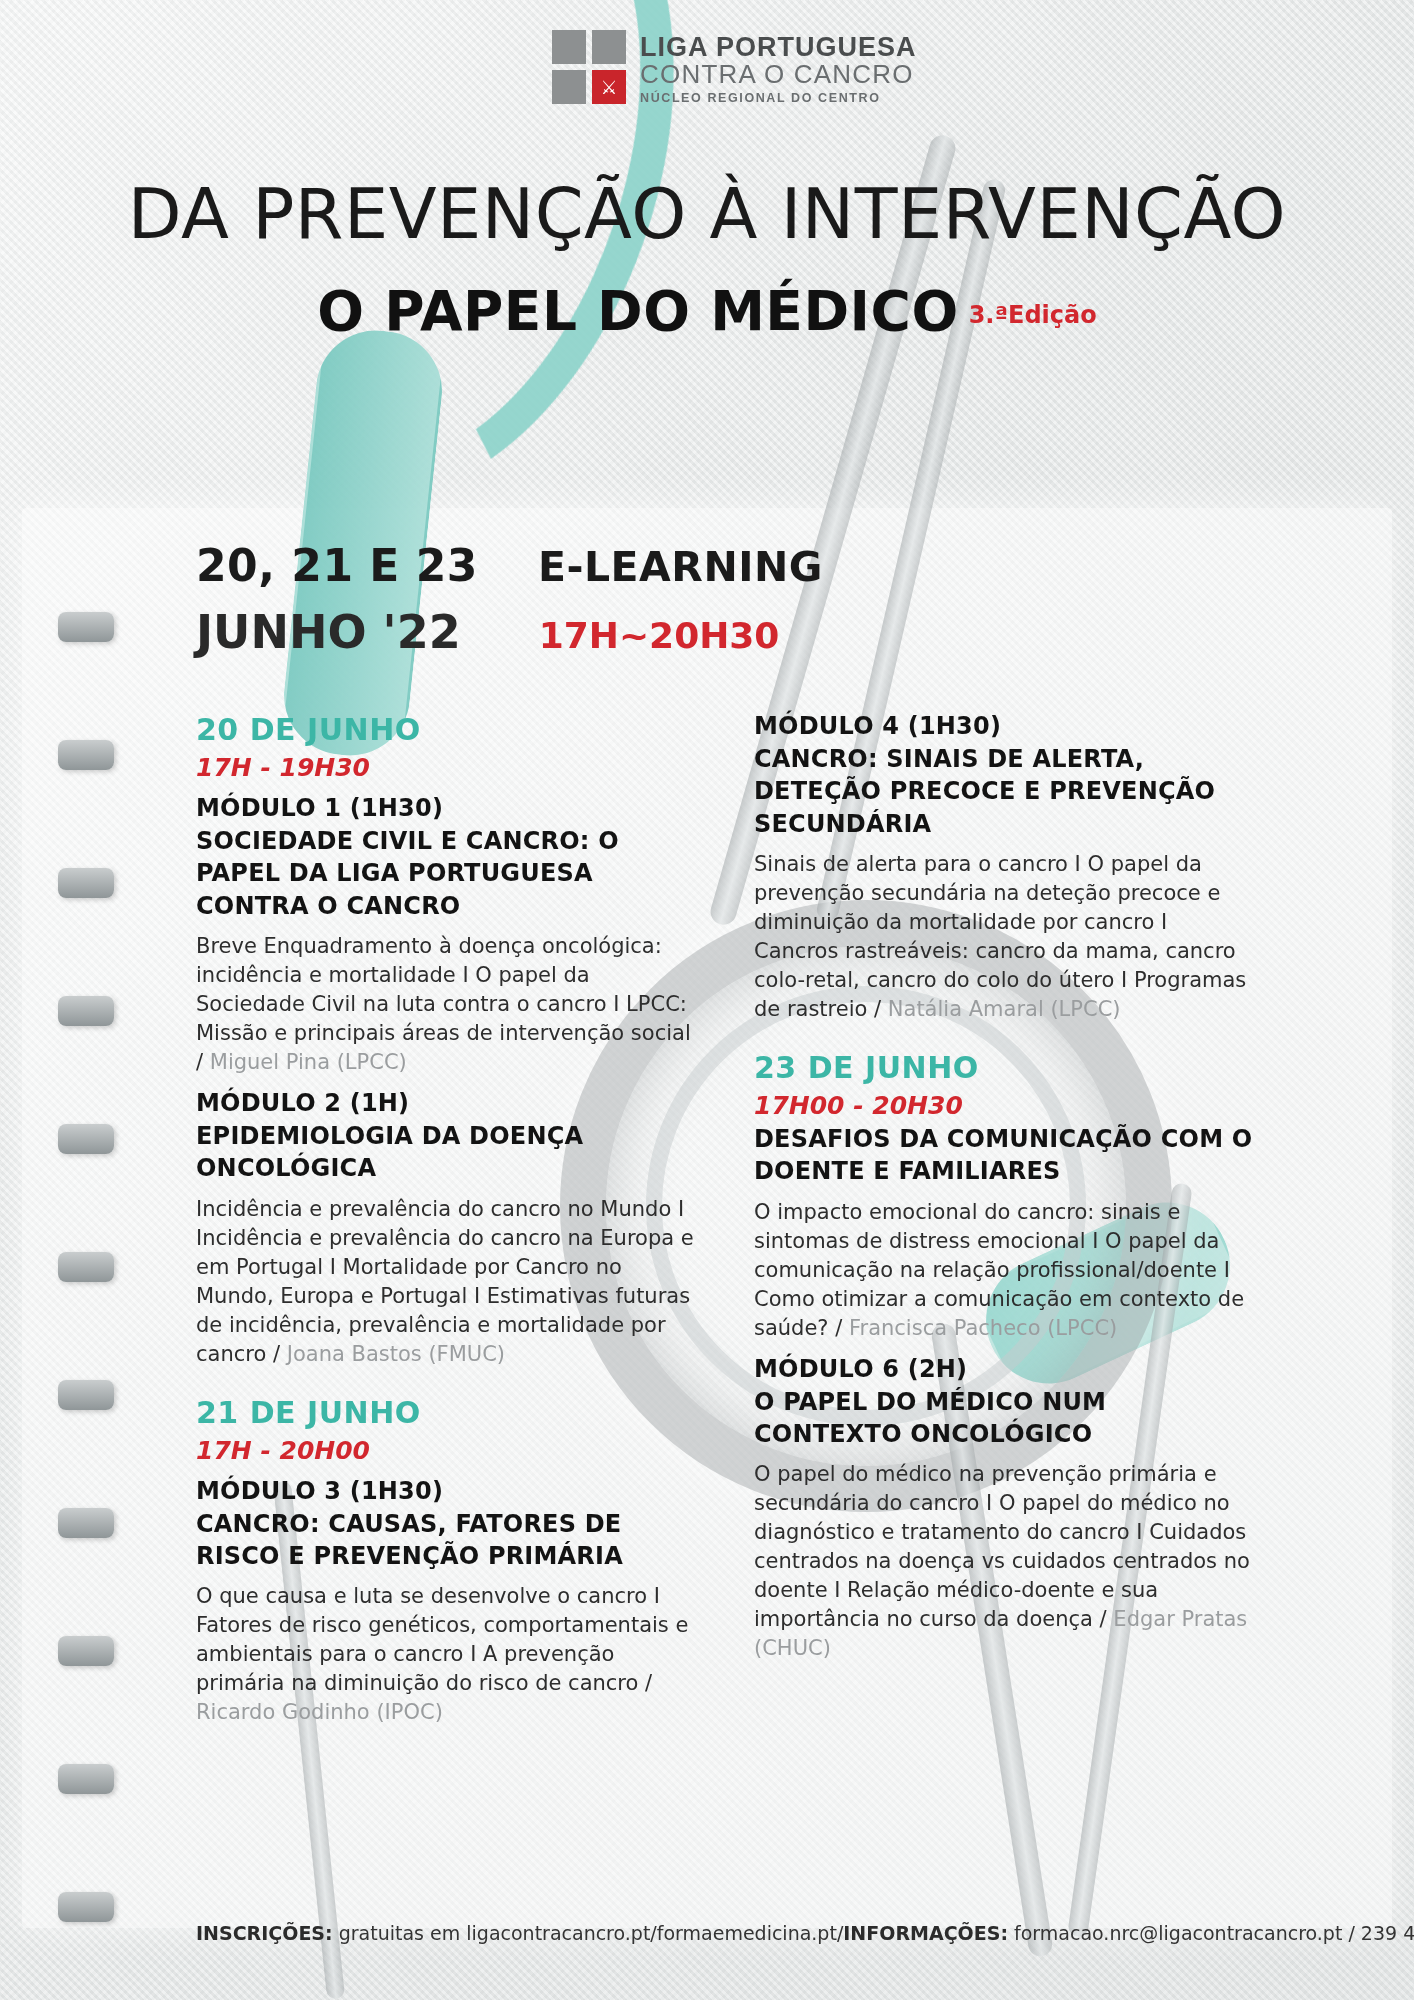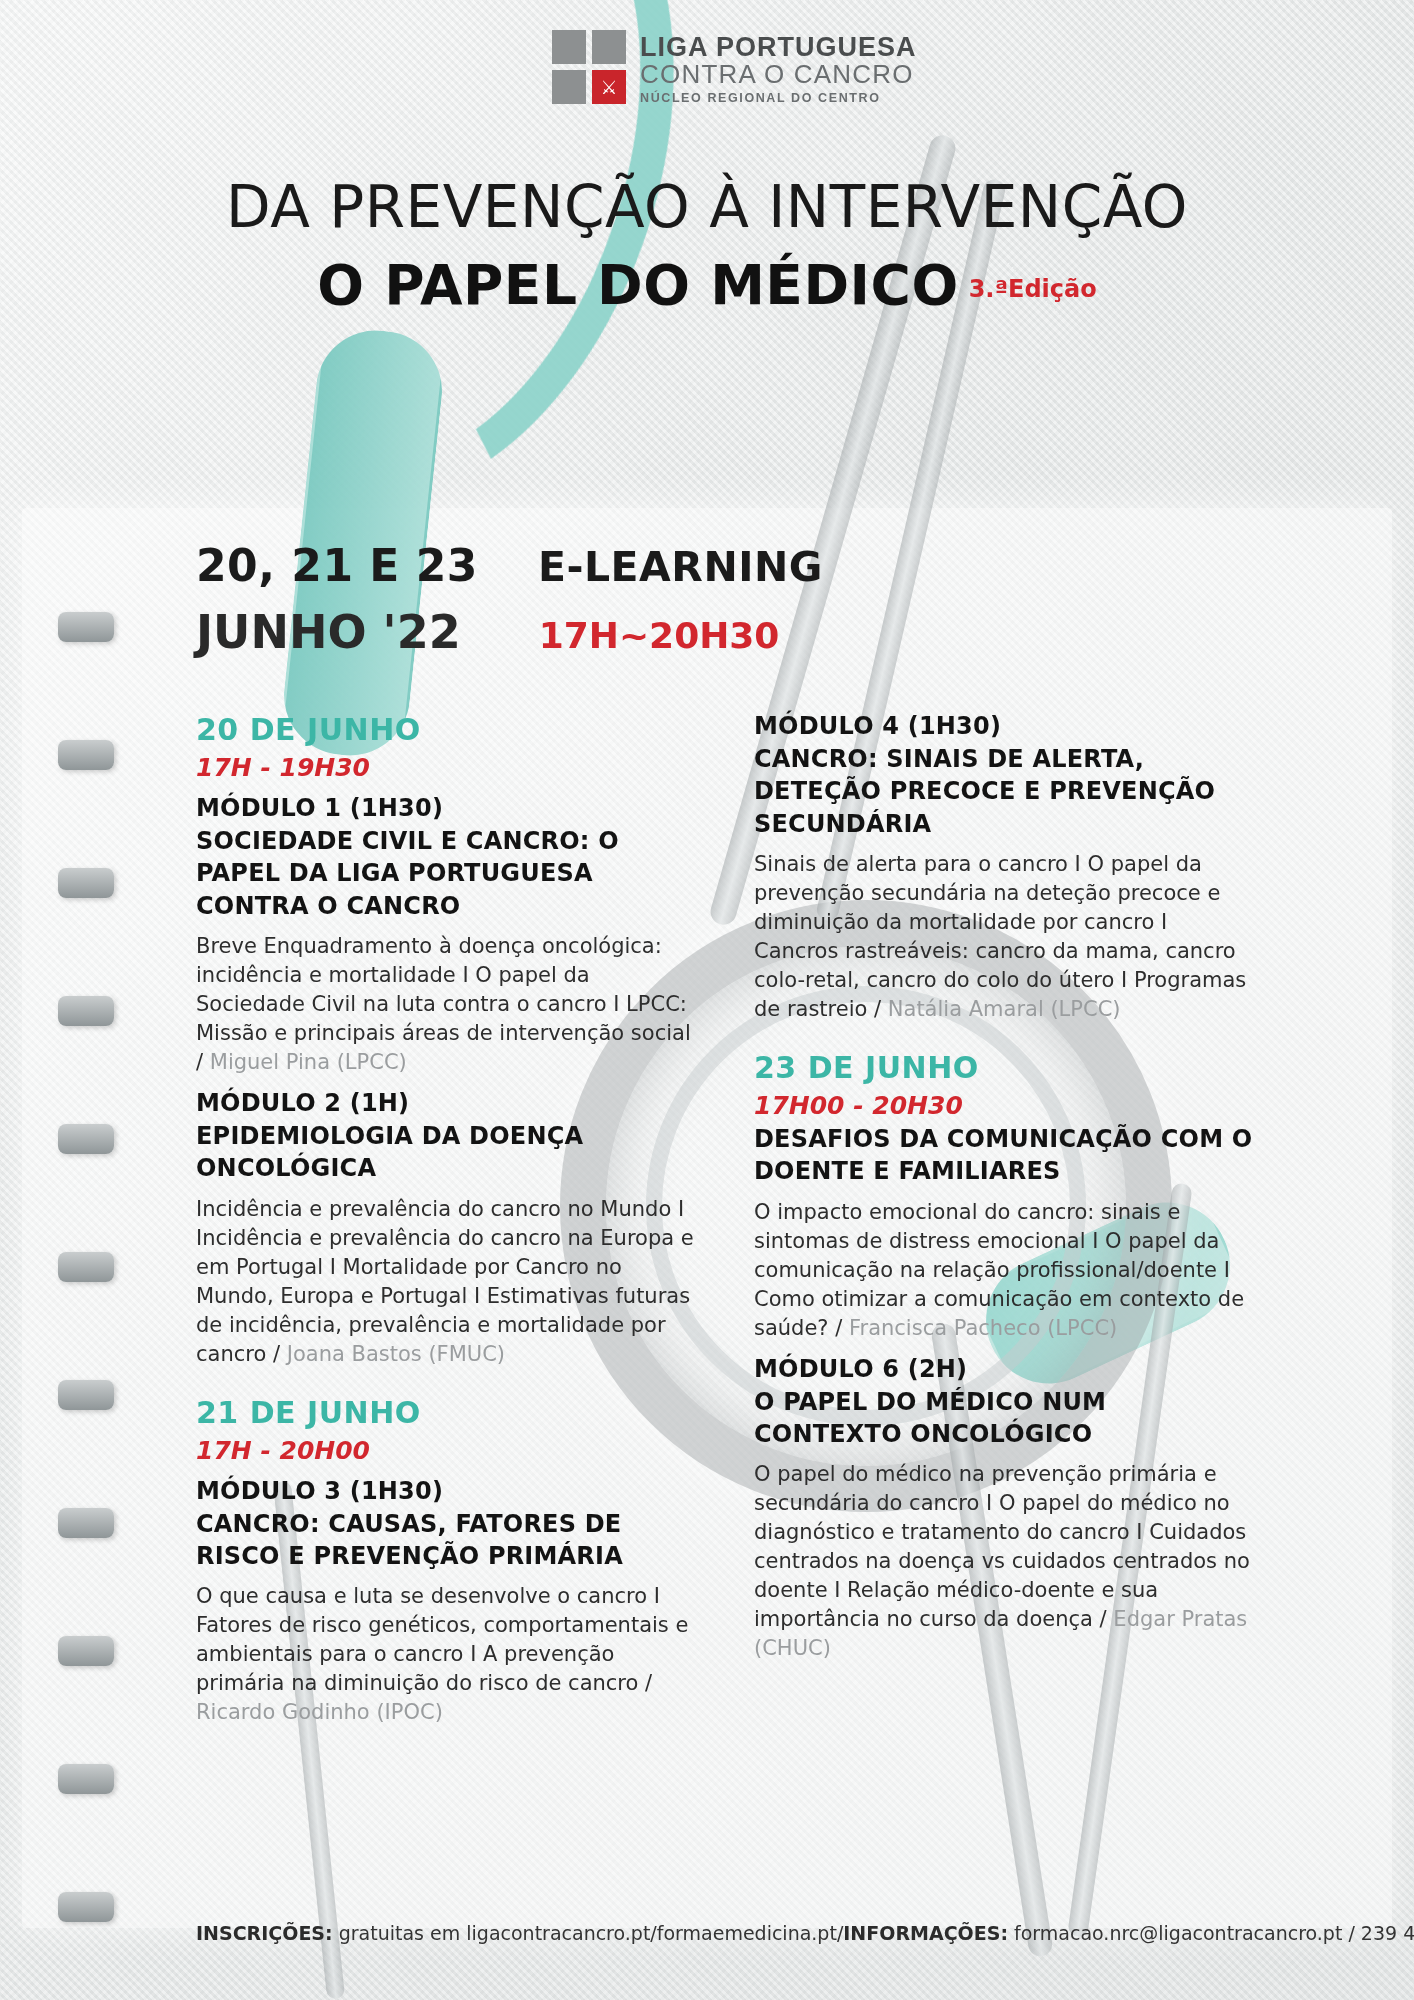--- a/index.html
+++ b/index.html
@@ -150,28 +150,28 @@
     font-family: "DejaVu Sans", sans-serif;
     font-weight: 700;
     font-size: 116px;
     letter-spacing: -1px;
     color: #111;
     line-height: 1;
   }
   .t-sub {
     font-family: "DejaVu Sans", sans-serif;
     font-weight: 400;
-    font-size: 58px;
+    font-size: 70px;
     color: #1a1a1a;
     line-height: 1.15;
     margin-top: 6px;
     letter-spacing: 0.5px;
   }
   .t-third {
-    margin-top: 12px;
+    margin-top: 24px;
     font-family: "DejaVu Sans", sans-serif;
     font-weight: 700;
     font-size: 55px;
     color: #111;
     letter-spacing: 0.5px;
     display: inline-block;
   }
   .t-edition {
     font-family: "DejaVu Sans", sans-serif;
     font-weight: 700;

